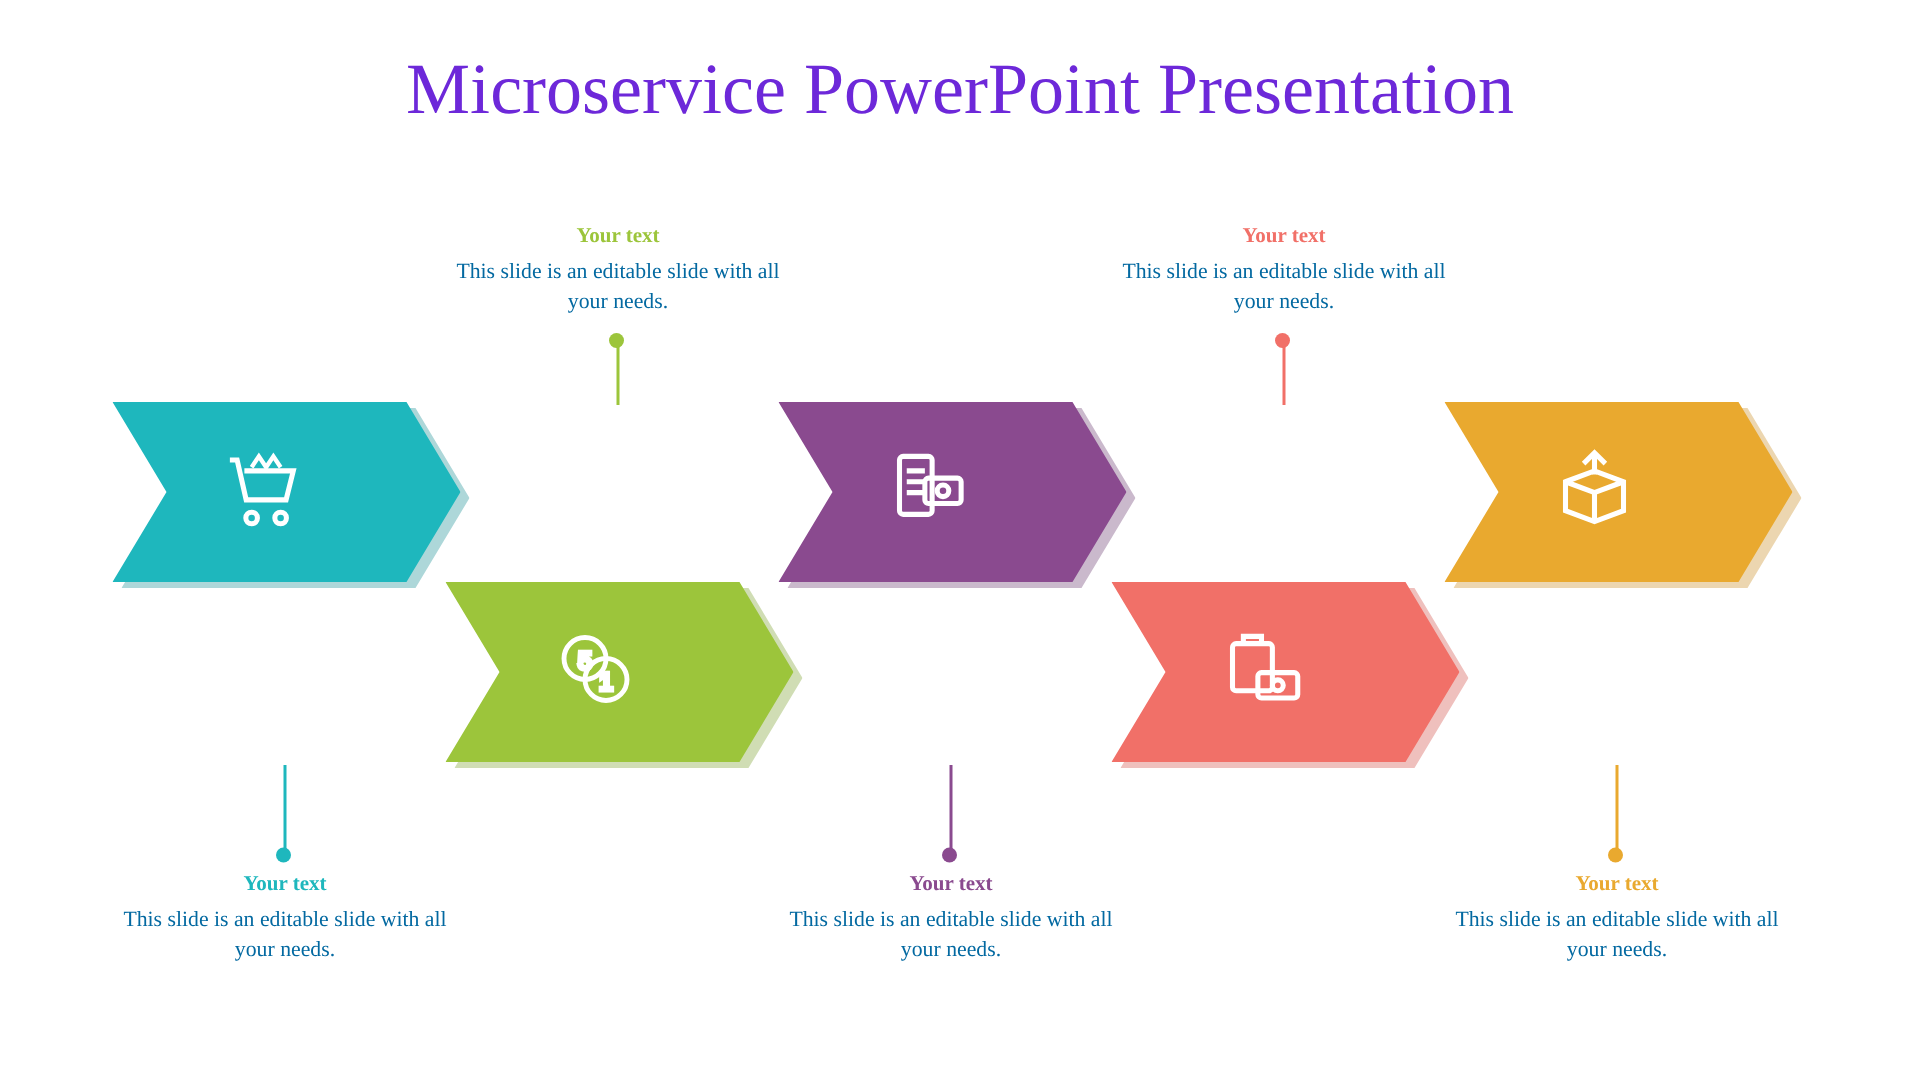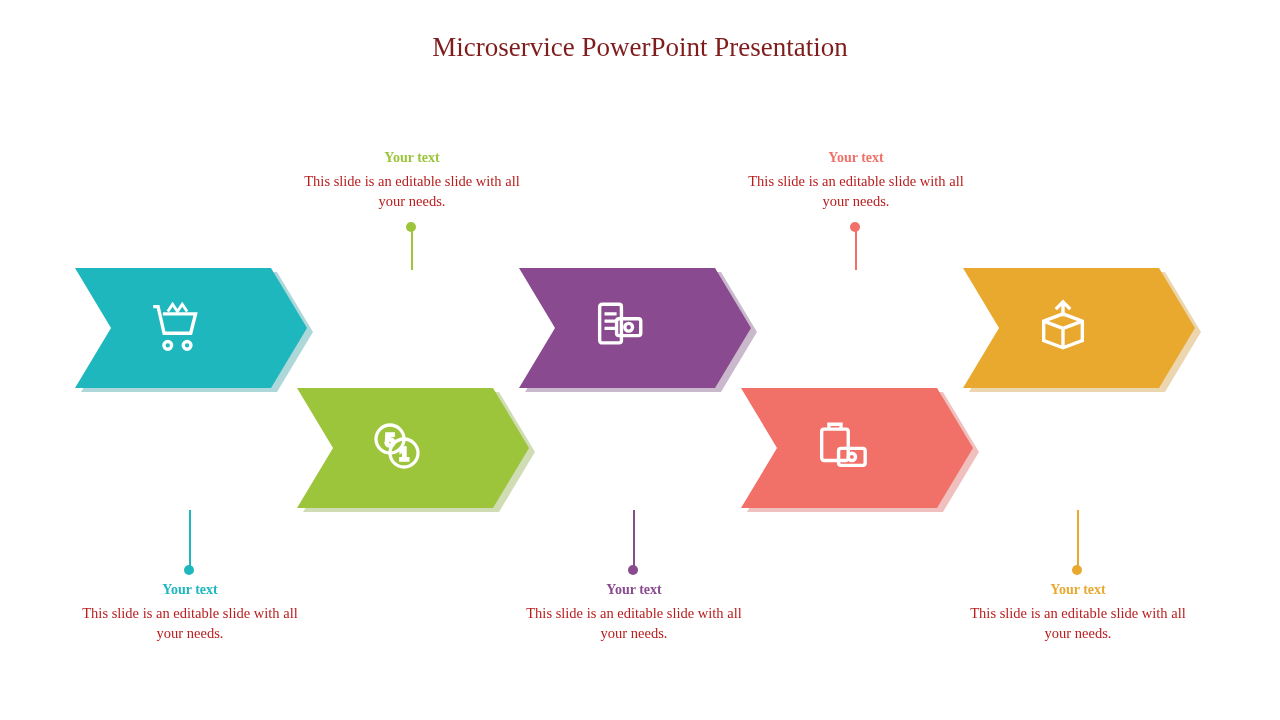--- a/index.html
+++ b/index.html
@@ -1,24 +1,24 @@
 <!DOCTYPE html>
 <html><head>
 <meta charset="utf-8">
 <style>
   html,body{margin:0;padding:0;width:1280px;height:720px;background:#fff;font-family:Georgia,'Times New Roman',serif;overflow:hidden}
   .slide{position:relative;width:1280px;height:720px}
-  .title{position:absolute;left:0;right:0;top:32px;text-align:center;font-size:27px;color:#7f1d1d;font-weight:400}
+  .title{position:absolute;left:0;right:0;top:32px;text-align:center;font-size:48px;color:#6d28d9;font-weight:400}
   .arr{position:absolute;width:232px;height:120px}
   .arr-body{position:absolute;left:0;top:0;width:200px;height:120px;display:flex;align-items:center;justify-content:center}
   .arr-shadow{position:absolute;left:6px;top:4px;width:232px;height:120px;opacity:.35}
   .icon{position:relative;z-index:2;color:#fff}
   .callout{position:absolute;width:230px;text-align:center}
   .callout .h{font-size:14px;font-weight:700;margin-bottom:6px;font-family:Georgia,serif}
-  .callout .b{font-size:14.5px;color:#b91c1c;line-height:1.35;font-family:Georgia,serif}
+  .callout .b{font-size:14.5px;color:#0369a1;line-height:1.35;font-family:Georgia,serif}
   .conn{position:absolute;width:2px;background:#999}
   .dot{position:absolute;width:10px;height:10px;border-radius:50%}
 </style>
 </head>
 <body>
 
 <div class="slide">
 
   <div class="title">Microservice PowerPoint Presentation</div>
 

